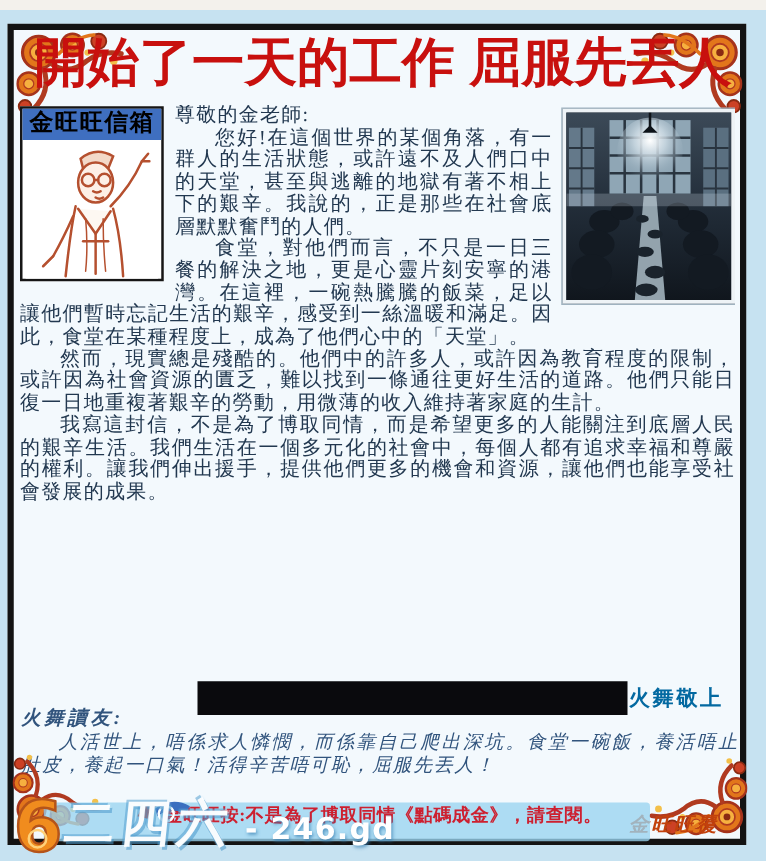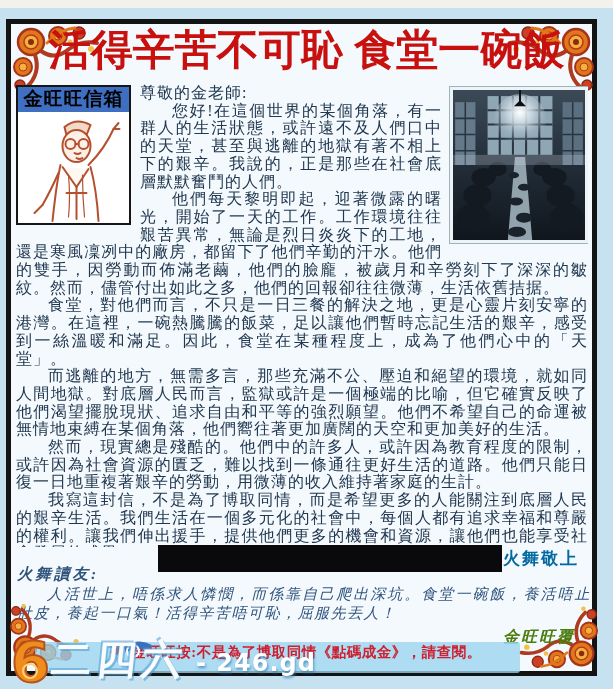--- a/index.html
+++ b/index.html
@@ -37,22 +37,22 @@
   .photo svg{display:block;width:100%;height:100%;}
   
   .sig-writer{position:absolute;right:34px;top:547px;font-size:17px;font-weight:bold;
               color:#0369a1;letter-spacing:2px;z-index:6;}
   .redaction{position:absolute;left:158px;top:545px;width:344px;height:27px;background:#0a0a0d;z-index:7;}
   .reply-head{position:absolute;left:17px;top:564px;font-size:15.5px;font-style:italic;
               color:#31547d;letter-spacing:3px;font-weight:bold;z-index:6;}
   .reply-body{position:absolute;left:17px;top:585px;width:574px;font-size:15px;line-height:18.5px;
               font-style:italic;color:#31547d;letter-spacing:1.5px;text-align:justify;z-index:6;}
   .reply-body p{margin:0;text-indent:2em;}
-  .sig-reply{position:absolute;right:38px;top:627px;font-size:16px;font-style:italic;font-weight:bold;
-             color:#4d7c0f;letter-spacing:2px;z-index:6;}
+  .sig-reply{position:absolute;right:38px;top:650px;font-size:16px;font-style:italic;font-weight:bold;
+             color:#c2410c;letter-spacing:2px;z-index:6;}
   .footer-note{position:absolute;left:40px;right:40px;top:643px;text-align:center;
                font-size:14.5px;font-weight:bold;color:#cd2030;letter-spacing:0.5px;z-index:32;}
   
   .wm-bar{position:absolute;left:35px;top:642px;width:485px;height:31px;
           background:rgba(152,211,239,0.78);border-radius:3px;z-index:31;}
   .wm-logo{position:absolute;left:3px;top:631px;width:56px;height:58px;z-index:33;}
   .wm-logo svg{width:100%;height:100%;display:block;}
   .wm-emblem{position:absolute;left:106px;top:635px;width:50px;height:28px;z-index:33;}
   .wm-emblem svg{width:100%;height:100%;display:block;}
   .wm-cn{position:absolute;left:52px;top:637px;z-index:33;
@@ -107,21 +107,21 @@
   <svg viewBox="0 0 92 68">
       <use href="#ornament"></use>
     </svg>
   </div>
 <div class="orn br">
   <svg viewBox="0 0 92 68">
       <use href="#ornament"></use>
     </svg>
   </div>
 
-<div class="headline">活得辛苦不可恥 食堂一碗飯</div>
+<div class="headline">開始了一天的工作 屈服先丟人</div>
 
 <div class="letter">
   <div class="mailbox">
     <div class="mailbox-header">金旺旺信箱</div>
     <svg viewBox="0 0 106 110">
       <rect x="0" y="0" width="106" height="110" fill="#ffffff"></rect>
       <g fill="none" stroke="#b5502f" stroke-width="2" stroke-linecap="round">
         <path d="M44,14 Q56,4 70,12 L66,22 Q55,16 46,22 Z" fill="#f3d9c8"></path>
         <ellipse cx="56" cy="33" rx="14" ry="16" fill="#fdf0e6"></ellipse>
         <circle cx="50" cy="31" r="5"></circle>
@@ -193,23 +193,21 @@
           <ellipse cx="88" cy="78" rx="9" ry="7"></ellipse>
       </g>
       <rect x="0" y="64" width="130" height="10" fill="#cfdde6" opacity="0.25"></rect>
     </svg>
   </div>
 
   <p class="salutation">尊敬的金老師:</p>
   <div>
 
   <p>您好!在這個世界的某個角落，有一群人的生活狀態，或許遠不及人們口中的天堂，甚至與逃離的地獄有著不相上下的艱辛。我說的，正是那些在社會底層默默奮鬥的人們。</p>
-      <p>他們每天黎明即起，迎著微露的曙光，開始了一天的工作。工作環境往往艱苦異常，無論是烈日炎炎下的工地，還是寒風凜冽中的廠房，都留下了他們辛勤的汗水。他們的雙手，因勞動而佈滿老繭，他們的臉龐，被歲月和辛勞刻下了深深的皺紋。然而，儘管付出如此之多，他們的回報卻往往微薄，生活依舊拮据。</p>
       <p>食堂，對他們而言，不只是一日三餐的解決之地，更是心靈片刻安寧的港灣。在這裡，一碗熱騰騰的飯菜，足以讓他們暫時忘記生活的艱辛，感受到一絲溫暖和滿足。因此，食堂在某種程度上，成為了他們心中的「天堂」。</p>
-      <p>而逃離的地方，無需多言，那些充滿不公、壓迫和絕望的環境，就如同人間地獄。對底層人民而言，監獄或許是一個極端的比喻，但它確實反映了他們渴望擺脫現狀、追求自由和平等的強烈願望。他們不希望自己的命運被無情地束縛在某個角落，他們嚮往著更加廣闊的天空和更加美好的生活。</p>
       <p>然而，現實總是殘酷的。他們中的許多人，或許因為教育程度的限制，或許因為社會資源的匱乏，難以找到一條通往更好生活的道路。他們只能日復一日地重複著艱辛的勞動，用微薄的收入維持著家庭的生計。</p>
       <p>我寫這封信，不是為了博取同情，而是希望更多的人能關注到底層人民的艱辛生活。我們生活在一個多元化的社會中，每個人都有追求幸福和尊嚴的權利。讓我們伸出援手，提供他們更多的機會和資源，讓他們也能享受社會發展的成果。</p>
     </div>
 </div>
 
 <div class="sig-writer">火舞敬上</div>
 <div class="redaction"></div>
 
 <div class="reply-head">火舞讀友:</div>
 <div class="reply-body">

